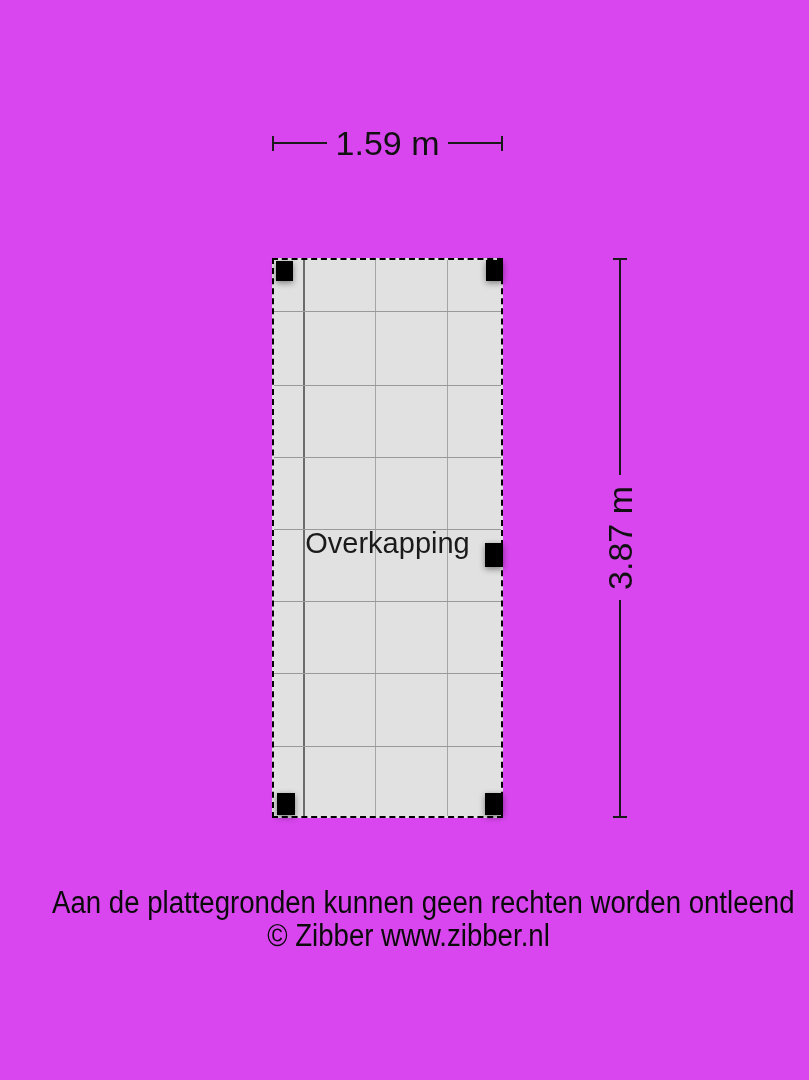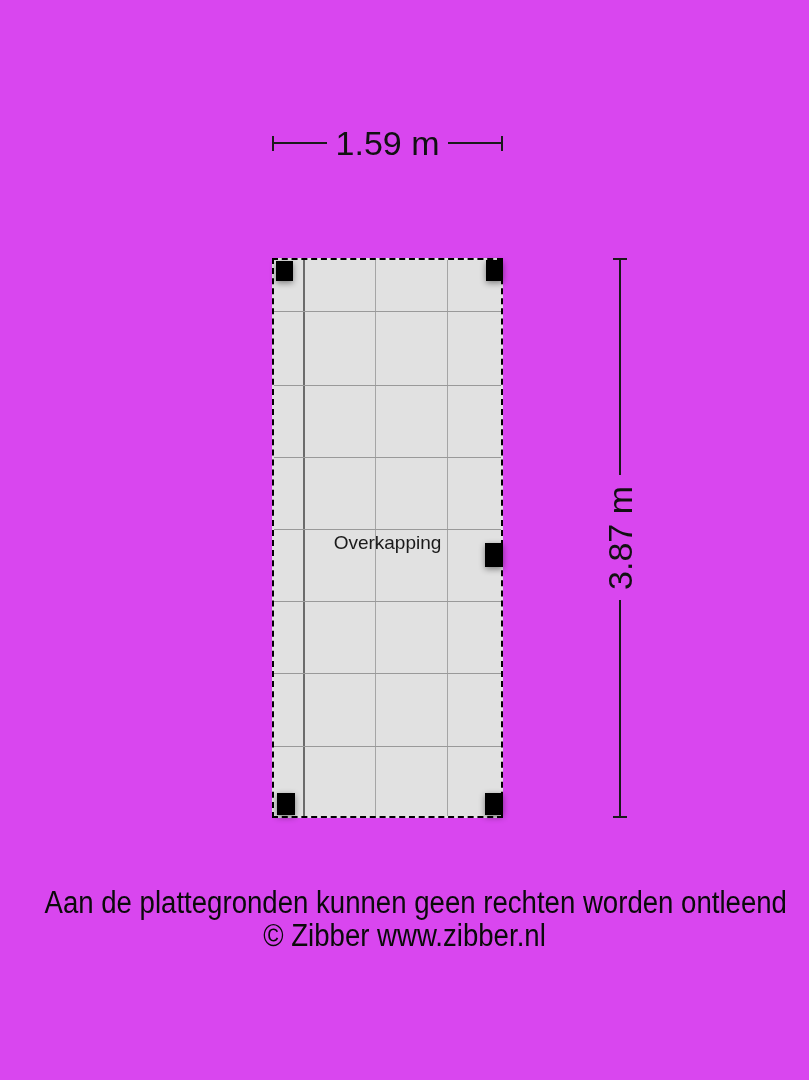--- a/index.html
+++ b/index.html
@@ -60,21 +60,21 @@
   .post {
     position: absolute;
     background: #000000;
     box-shadow: 0 2px 6px rgba(0,0,0,0.45);
   }
   .room-label {
     position: absolute;
     left: 0; right: 0;
     top: 268px;
     text-align: center;
-    font-size: 19px;
+    font-size: 29px;
     line-height: 34px;
     color: #1a1a1a;
     white-space: nowrap;
   }
 
   
   .dim-right {
     position: absolute;
     left: 613px; top: 258px;
     width: 14px; height: 560px;
@@ -98,20 +98,21 @@
     white-space: nowrap;
     color: #111111;
   }
 
   
   .footer {
     position: absolute;
     left: 0; right: 0;
     top: 886px;
     text-align: center;
+    padding-left: 8px;
   }
   .footer-line {
     font-size: 31px;
     line-height: 33px;
     white-space: nowrap;
     transform: scaleX(0.89);
     transform-origin: 50% 50%;
     color: #0a0a0a;
   }
 </style>

